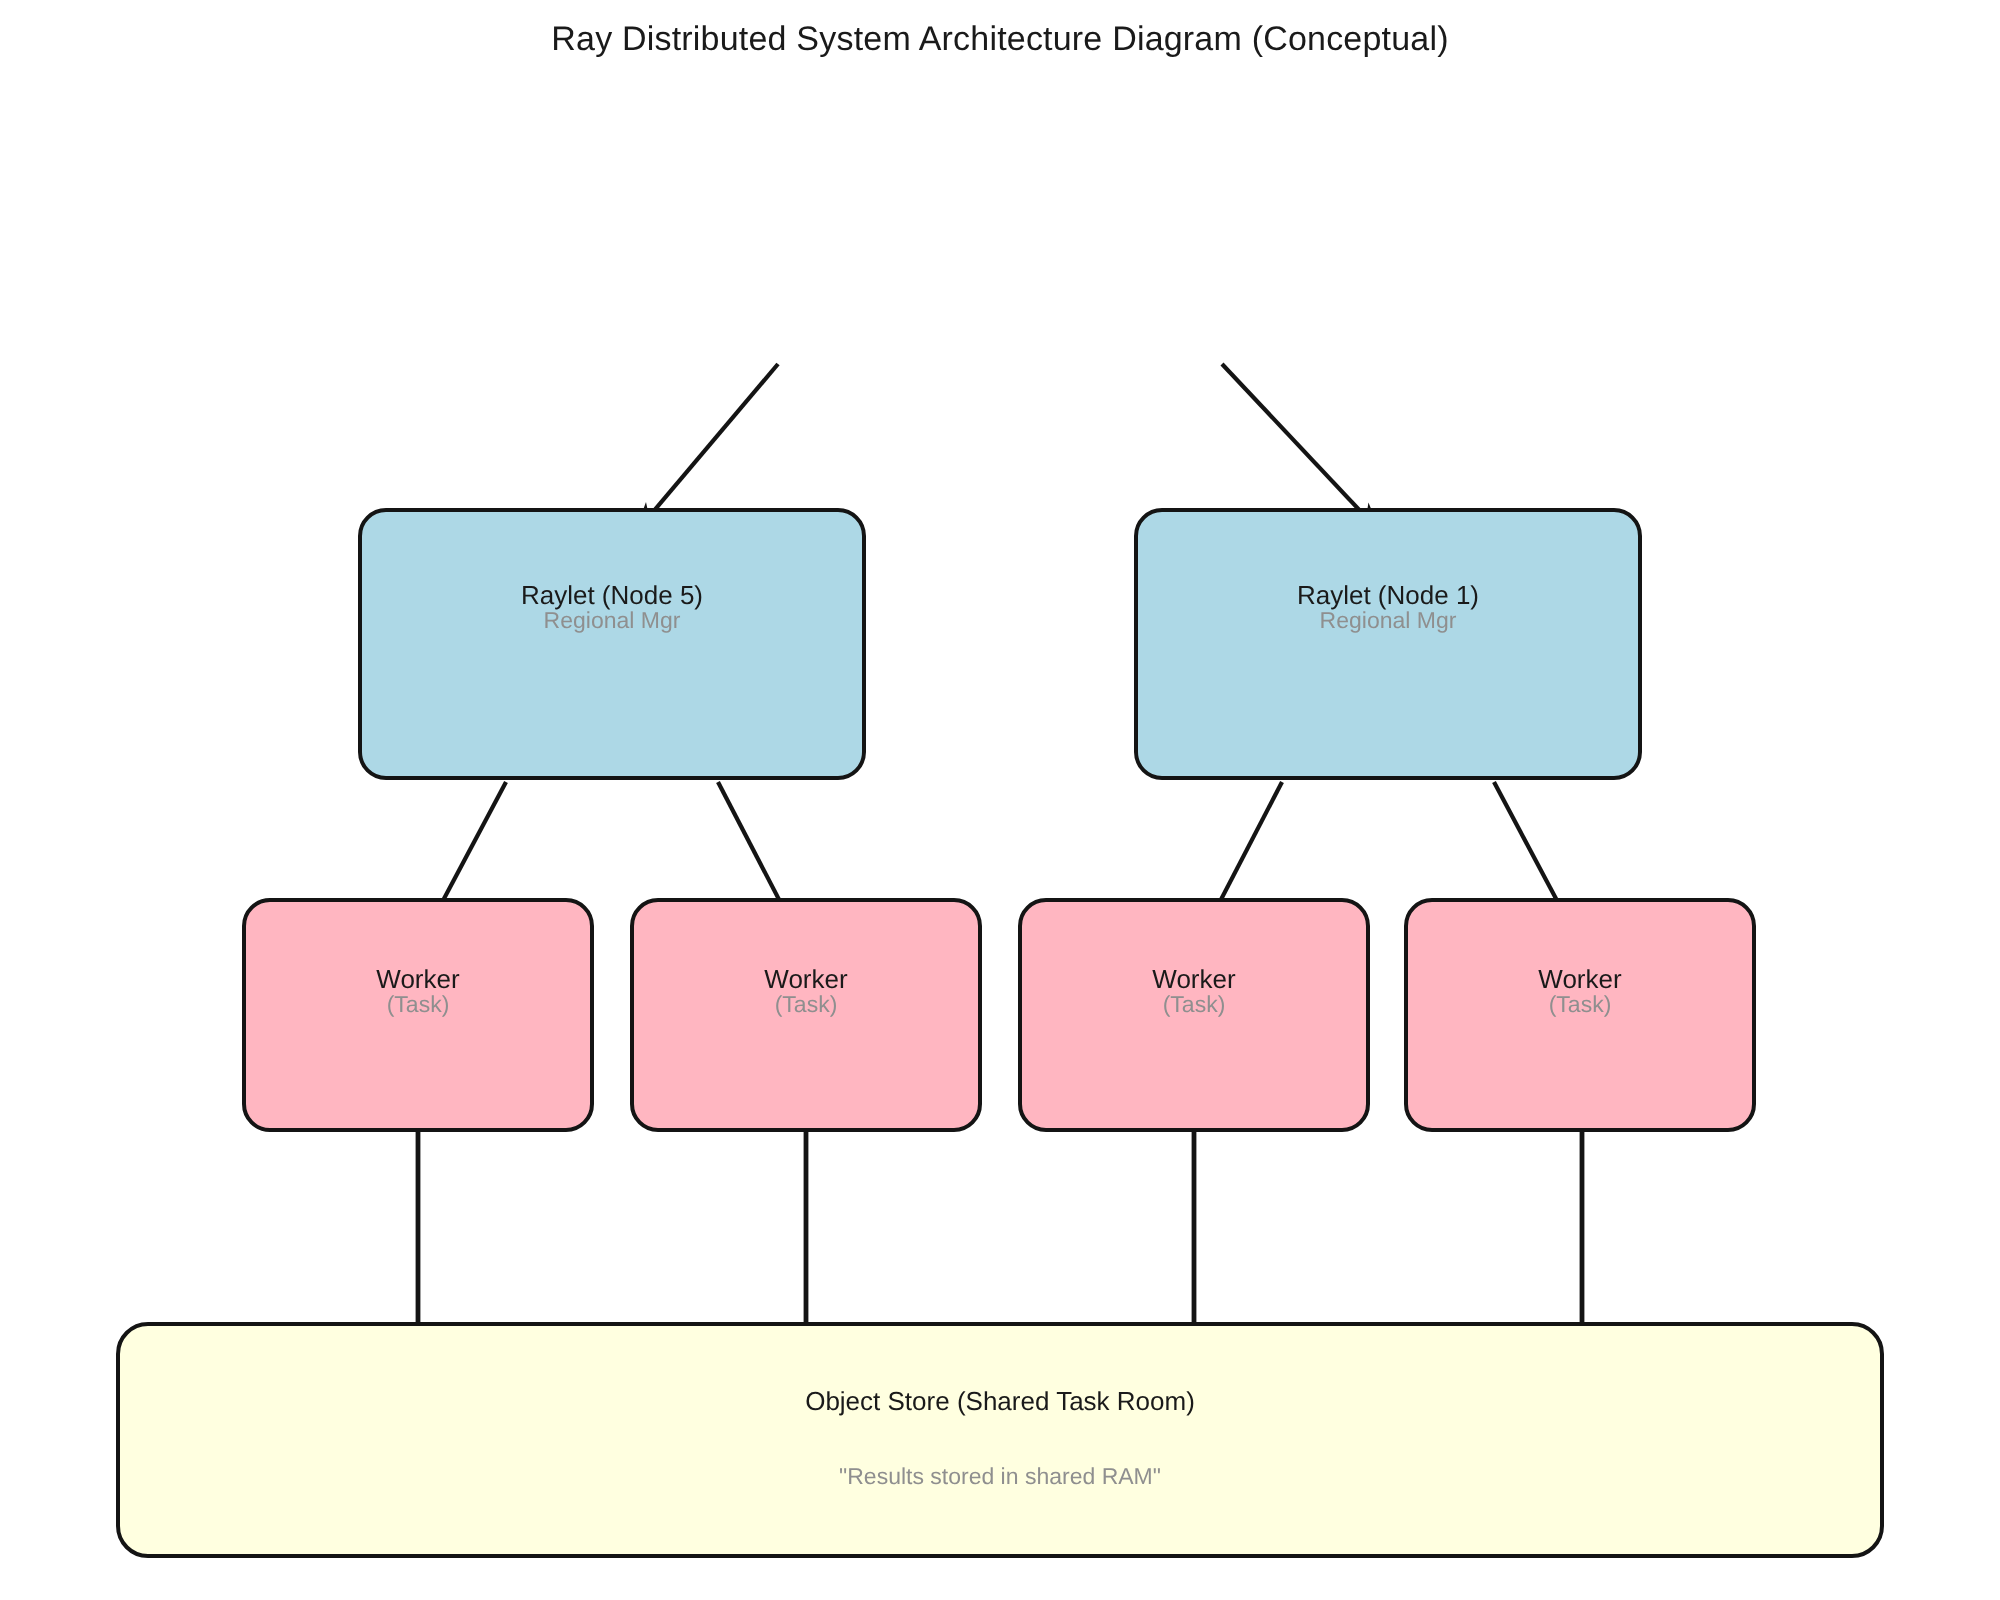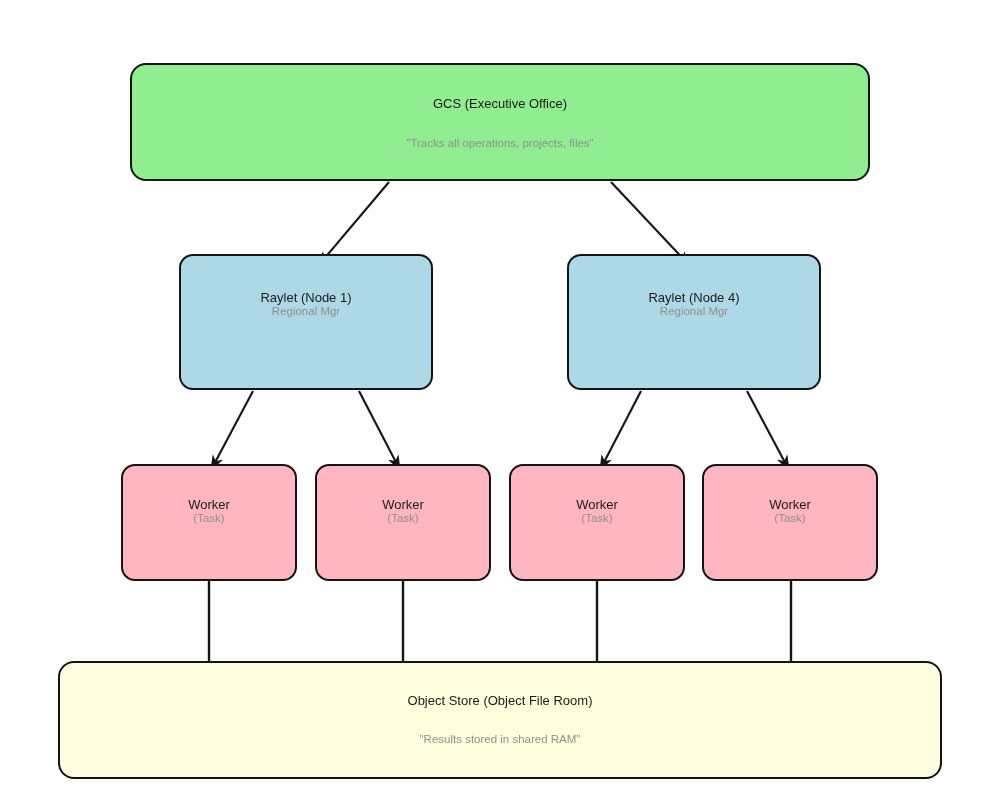--- a/index.html
+++ b/index.html
@@ -79,21 +79,21 @@
     height: 136px;
     background: #add8e6;
   }
   #raylet-1 { left: 179px; }
   #raylet-2 { left: 567px; }
   .raylet .node-title { margin-top: 34px; }
   .raylet .node-sub { }
 
   
   .worker {
-    top: 464px;
+    top: 449px;
     width: 176px;
     height: 117px;
     background: #ffb6c1;
   }
   #worker-1 { left: 121px; }
   #worker-2 { left: 315px; }
   #worker-3 { left: 509px; }
   #worker-4 { left: 702px; }
   .worker .node-title { margin-top: 31px; }
   .worker .node-sub { }
@@ -108,20 +108,21 @@
     border-radius: 16px;
   }
   #object-store .node-title { margin-top: 30px; }
   #object-store .node-sub { margin-top: 25px; }
 </style>
 </head>
 <body>
 
 <div id="canvas">
 
+  <div class="diagram-title">Ray Distributed System Architecture Diagram (Conceptual)</div>
 
   <svg id="wires" viewBox="0 0 1000 800">
     <defs>
       <marker id="arrowhead" markerWidth="9" markerHeight="9" refX="7.4" refY="3.2" orient="auto" markerUnits="strokeWidth">
         <path d="M0.4,0.4 L8,3.2 L0.4,6 L2.6,3.2 Z" fill="#141414"></path>
       </marker>
     </defs>
 
     <line x1="389" y1="182" x2="318" y2="266" stroke="#141414" stroke-width="2.1" marker-end="url(#arrowhead)"></line>
 
@@ -135,31 +136,27 @@
 
     <line x1="747" y1="391" x2="789" y2="470" stroke="#141414" stroke-width="2.1" marker-end="url(#arrowhead)"></line>
 
     <line x1="209" y1="545" x2="209" y2="680" stroke="#141414" stroke-width="2.4"></line>
     <line x1="403" y1="545" x2="403" y2="680" stroke="#141414" stroke-width="2.4"></line>
     <line x1="597" y1="545" x2="597" y2="680" stroke="#141414" stroke-width="2.4"></line>
     <line x1="791" y1="545" x2="791" y2="680" stroke="#141414" stroke-width="2.4"></line>
     <line x1="208" y1="679" x2="792" y2="679" stroke="#141414" stroke-width="2.4"></line>
   </svg>
 
-  <div class="node" id="gcs">
-    <div class="node-title">GCS (Executive Office)</div>
-    <div class="node-sub">"Tracks all operations, projects, files"</div>
-  </div>
 
   <div class="node raylet" id="raylet-1">
-    <div class="node-title">Raylet (Node 1)</div>
+    <div class="node-title">Raylet (Node 5)</div>
     <div class="node-sub">Regional Mgr</div>
   </div>
   <div class="node raylet" id="raylet-2">
-    <div class="node-title">Raylet (Node 4)</div>
+    <div class="node-title">Raylet (Node 1)</div>
     <div class="node-sub">Regional Mgr</div>
   </div>
 
   <div class="node worker" id="worker-1">
     <div class="node-title">Worker</div>
     <div class="node-sub">(Task)</div>
   </div>
   <div class="node worker" id="worker-2">
     <div class="node-title">Worker</div>
     <div class="node-sub">(Task)</div>
@@ -167,17 +164,17 @@
   <div class="node worker" id="worker-3">
     <div class="node-title">Worker</div>
     <div class="node-sub">(Task)</div>
   </div>
   <div class="node worker" id="worker-4">
     <div class="node-title">Worker</div>
     <div class="node-sub">(Task)</div>
   </div>
 
   <div class="node" id="object-store">
-    <div class="node-title">Object Store (Object File Room)</div>
+    <div class="node-title">Object Store (Shared Task Room)</div>
     <div class="node-sub">"Results stored in shared RAM"</div>
   </div>
 
 </div>
 
 </body></html>

